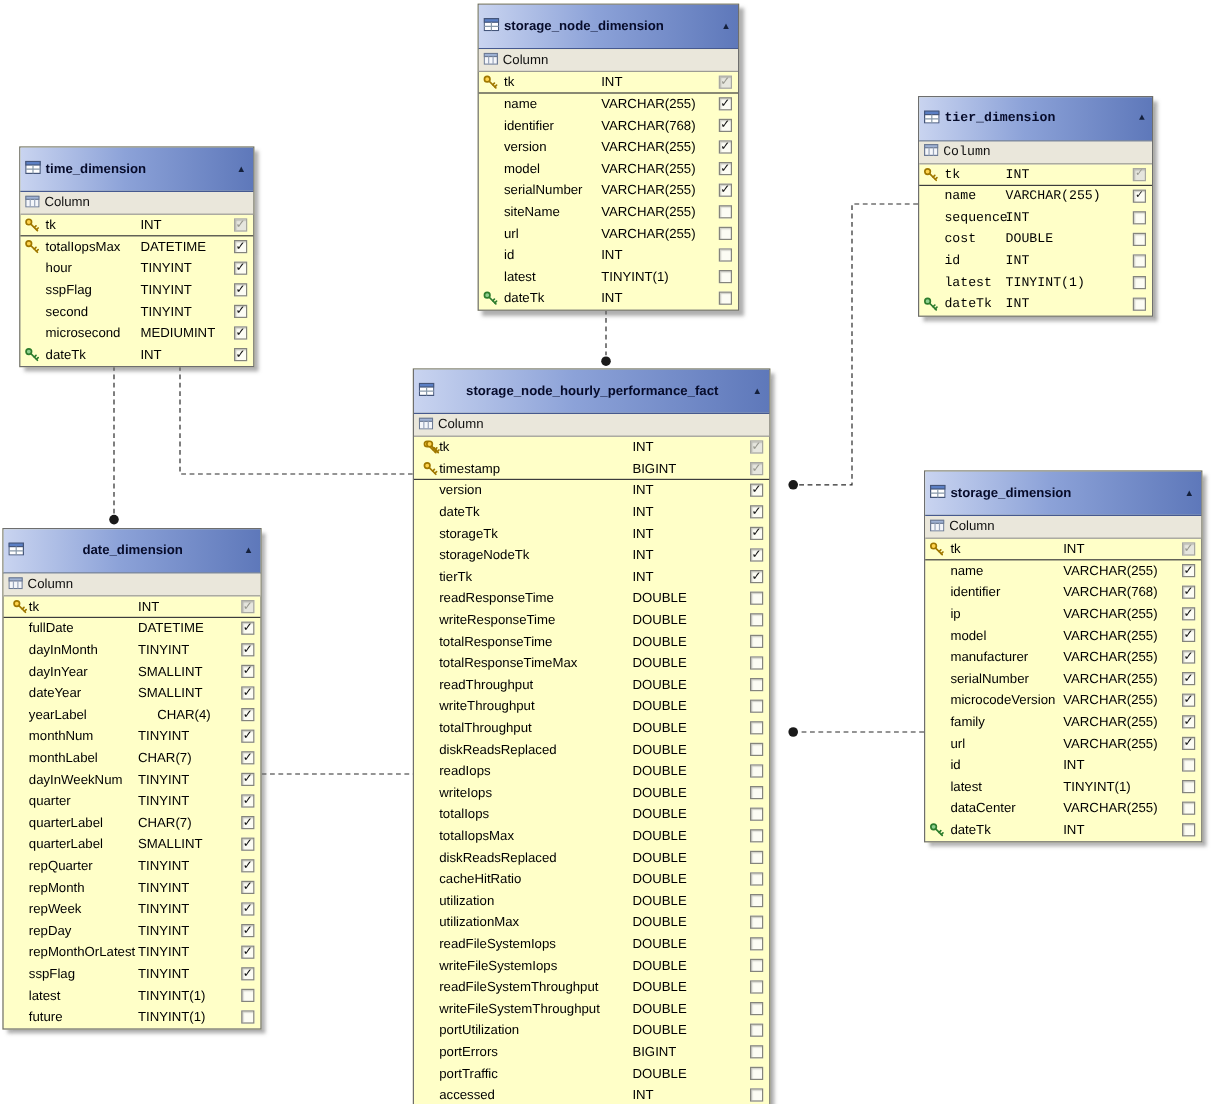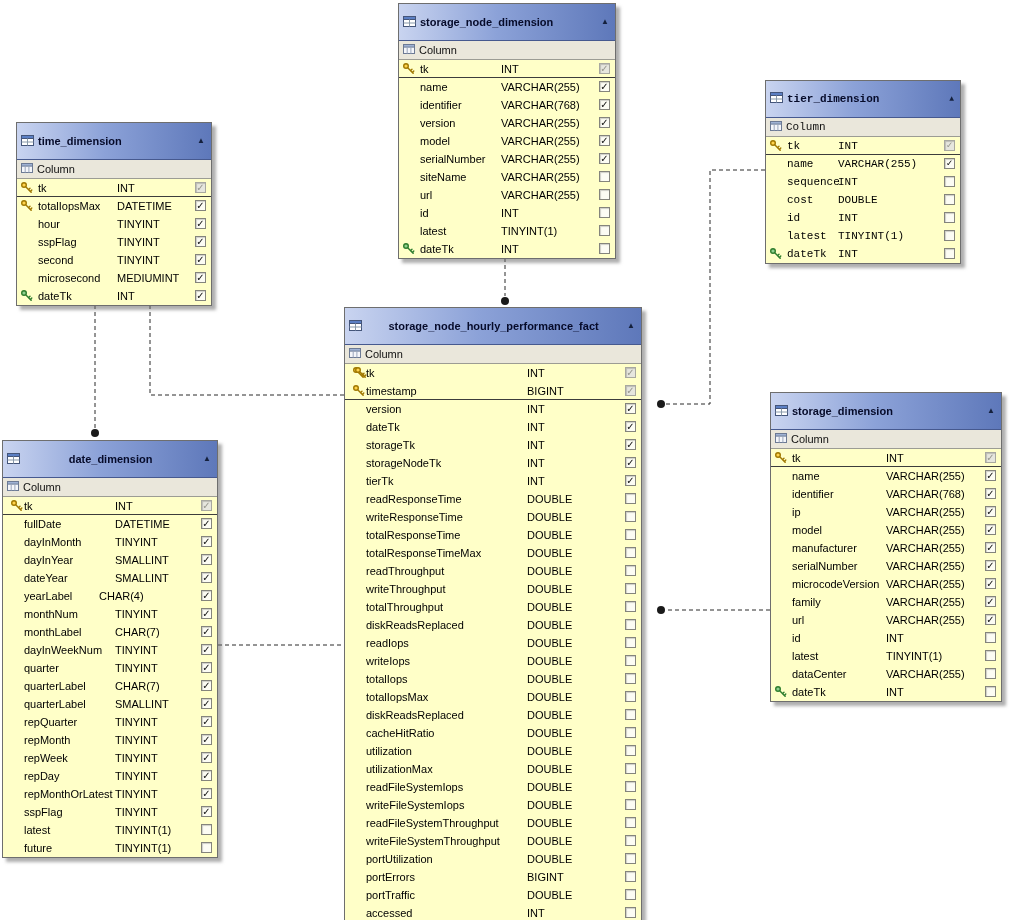--- a/index.html
+++ b/index.html
@@ -437,21 +437,21 @@
         </div>
         <div class="row">
           <span class="keyicon"></span>
           <span class="cname">dateYear</span>
           <span class="ctype" style="left: 112px;">SMALLINT</span>
           <span class="cb">✓</span>
         </div>
         <div class="row">
           <span class="keyicon"></span>
           <span class="cname">yearLabel</span>
-          <span class="ctype" style="left: 96px;">CHAR(4)</span>
+          <span class="ctype" style="left: 128px;">CHAR(4)</span>
           <span class="cb">✓</span>
         </div>
         <div class="row">
           <span class="keyicon"></span>
           <span class="cname">monthNum</span>
           <span class="ctype" style="left: 112px;">TINYINT</span>
           <span class="cb">✓</span>
         </div>
         <div class="row">
           <span class="keyicon"></span>

